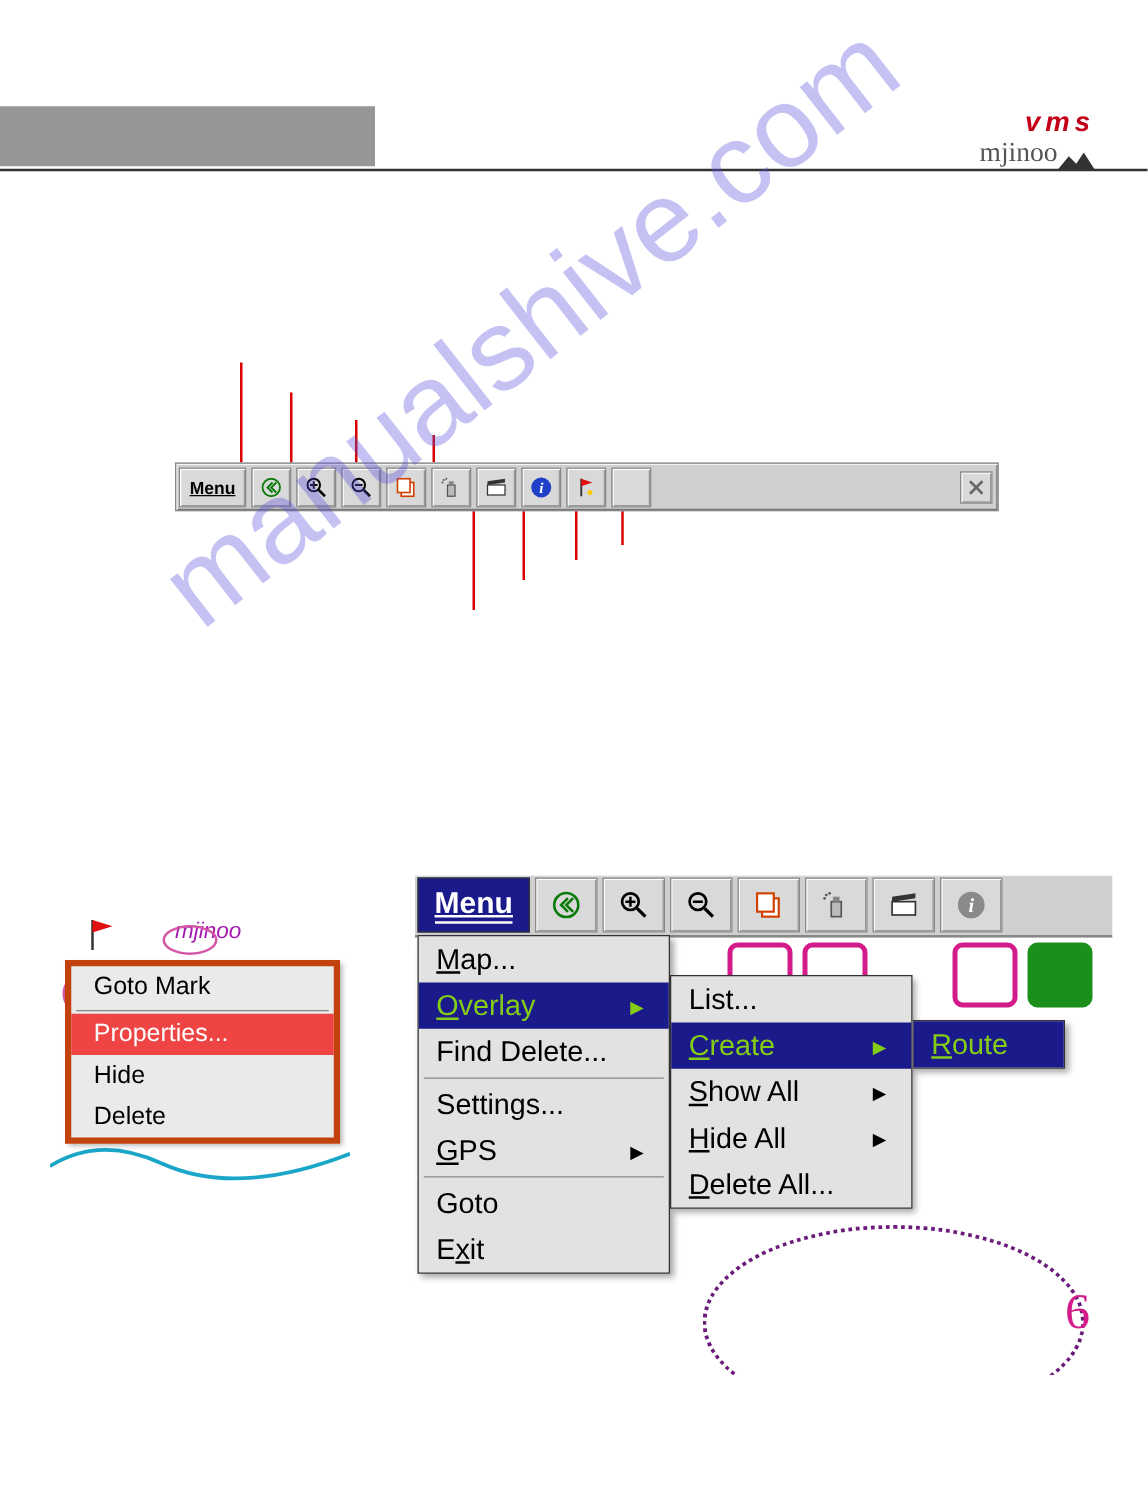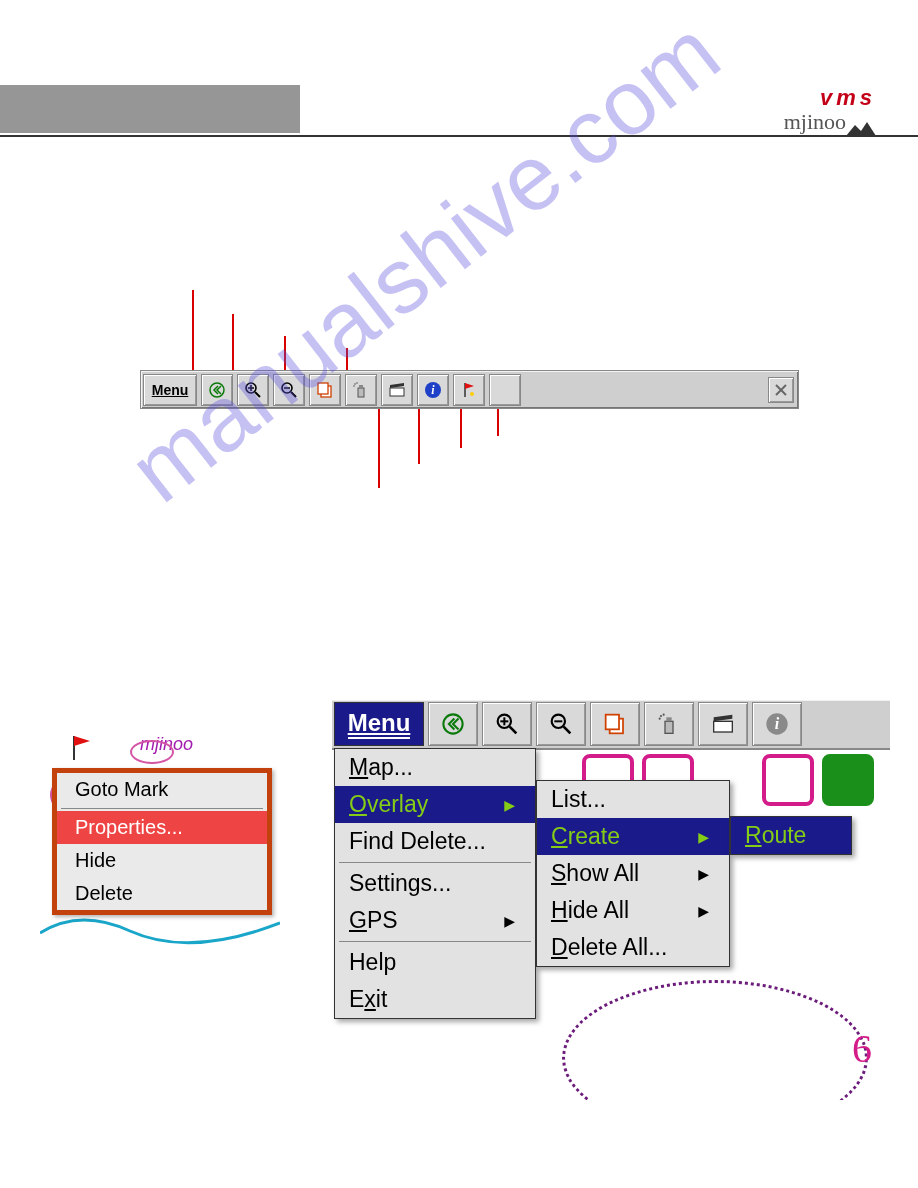--- a/index.html
+++ b/index.html
@@ -450,21 +450,21 @@
     <div class="menu-sep"></div>
     <div class="menu-row">
         <span>Settings...</span>
       </div>
     <div class="menu-row">
         <span><span class="ul">G</span>PS</span>
         <span class="arrow">▶</span>
       </div>
     <div class="menu-sep"></div>
     <div class="menu-row">
-        <span>Help</span>
+        <span>Goto</span>
       </div>
     <div class="menu-row">
         <span>E<span class="ul">x</span>it</span>
       </div>
   </div>
 
   <div class="menu-panel" style="left:204px;top:80px;width:192px">
     <div class="menu-row">
         <span>List...</span>
       </div>

